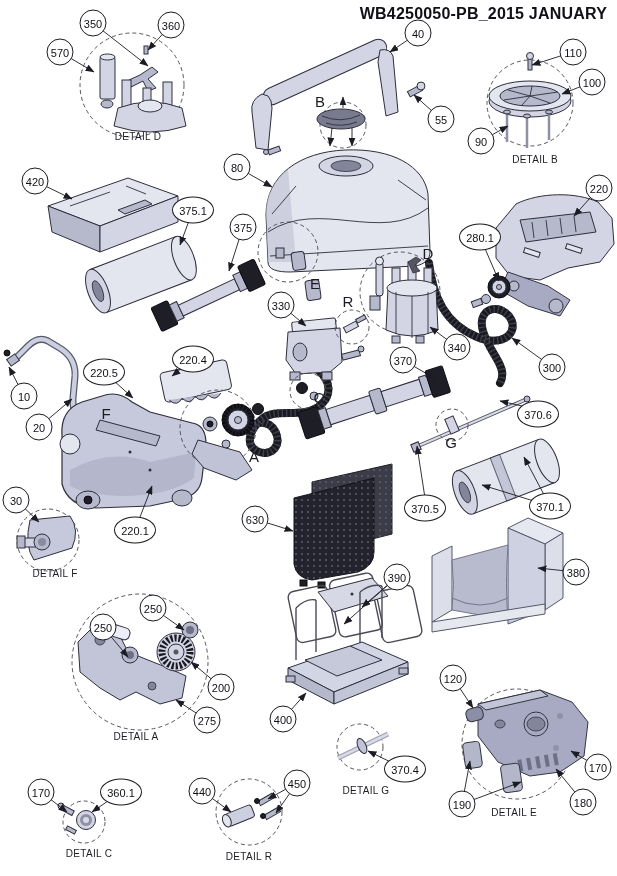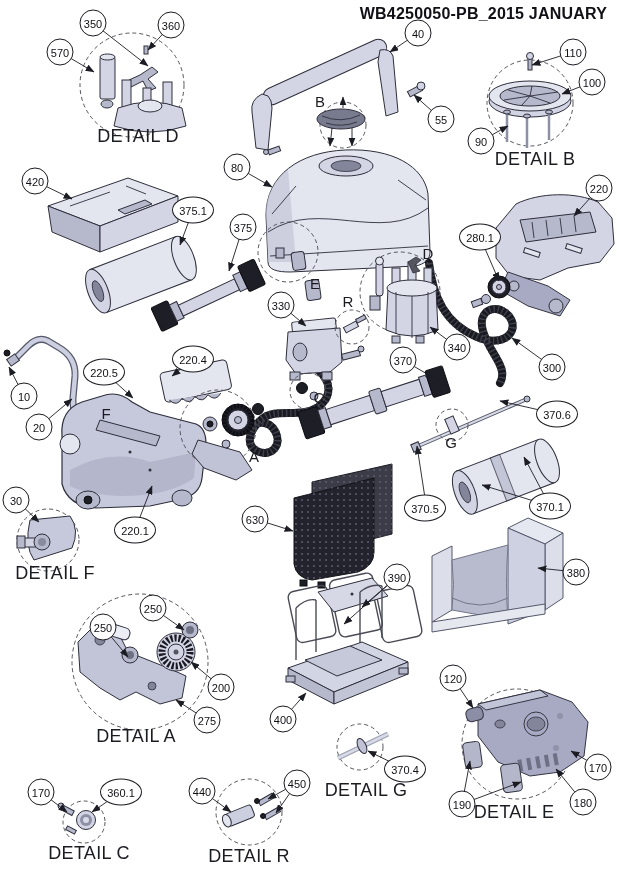--- a/index.html
+++ b/index.html
@@ -5,21 +5,21 @@
   html,body{margin:0;padding:0;background:#fff;}
   .stage{position:relative;width:617px;height:876px;background:#fff;overflow:hidden;
          font-family:"Liberation Sans",sans-serif;}
   .stage svg{position:absolute;left:0;top:0;z-index:1;}
   .co{position:absolute;transform:translate(-50%,-50%);min-width:27px;height:27px;
       padding:0 3px;box-sizing:border-box;border:1.4px solid #1b1b22;border-radius:50%;
       background:#fff;display:flex;align-items:center;justify-content:center;
       font-size:11px;color:#101016;z-index:3;white-space:nowrap;}
   .co.w{min-width:42px;}
   .ltr{position:absolute;transform:translate(-50%,-50%);font-size:15px;color:#1b1b22;z-index:2;}
-  .dl{position:absolute;transform:translate(-50%,-50%);font-size:18px;color:#1b1b22;
+  .dl{position:absolute;transform:translate(-50%,-50%);font-size:10px;color:#1b1b22;
       white-space:nowrap;letter-spacing:.3px;z-index:2;}
   .ttl{position:absolute;top:5px;right:10px;font-size:16px;font-weight:bold;
        color:#101016;letter-spacing:.2px;z-index:3;}
   
   .pl{fill:#d3d5e5;stroke:#2e2e3c;stroke-width:1;}
   .pm{fill:#b6b9cc;stroke:#2e2e3c;stroke-width:1;}
   .pe{fill:#e3e5ef;stroke:#2e2e3c;stroke-width:1;}
   .pp{fill:#a7aac2;stroke:#343442;stroke-width:1;}
   .pd{fill:#1e1e26;stroke:#0d0d12;stroke-width:1;}
   .hole{fill:#83869a;stroke:#2e2e3c;stroke-width:0.8;}
@@ -439,21 +439,21 @@
 <div class="co" style="left:599px;top:188px">220</div>
 <div class="co w" style="left:480px;top:237px">280.1</div>
 <div class="co" style="left:457px;top:347px">340</div>
 <div class="co" style="left:552px;top:367px">300</div>
 <div class="co" style="left:281px;top:305px">330</div>
 <div class="co w" style="left:193px;top:359px">220.4</div>
 <div class="co w" style="left:104px;top:372px">220.5</div>
 <div class="co" style="left:24px;top:396px">10</div>
 <div class="co" style="left:39px;top:427px">20</div>
 <div class="co" style="left:403px;top:360px">370</div>
-<div class="co w" style="left:557px;top:414px">370.6</div>
+<div class="co w" style="left:538px;top:414px">370.6</div>
 <div class="co w" style="left:425px;top:508px">370.5</div>
 <div class="co w" style="left:550px;top:506px">370.1</div>
 <div class="co" style="left:16px;top:500px">30</div>
 <div class="co w" style="left:135px;top:530px">220.1</div>
 <div class="co" style="left:255px;top:519px">630</div>
 <div class="co" style="left:576px;top:572px">380</div>
 <div class="co" style="left:397px;top:577px">390</div>
 <div class="co" style="left:283px;top:719px">400</div>
 <div class="co" style="left:103px;top:627px">250</div>
 <div class="co" style="left:153px;top:608px">250</div>

